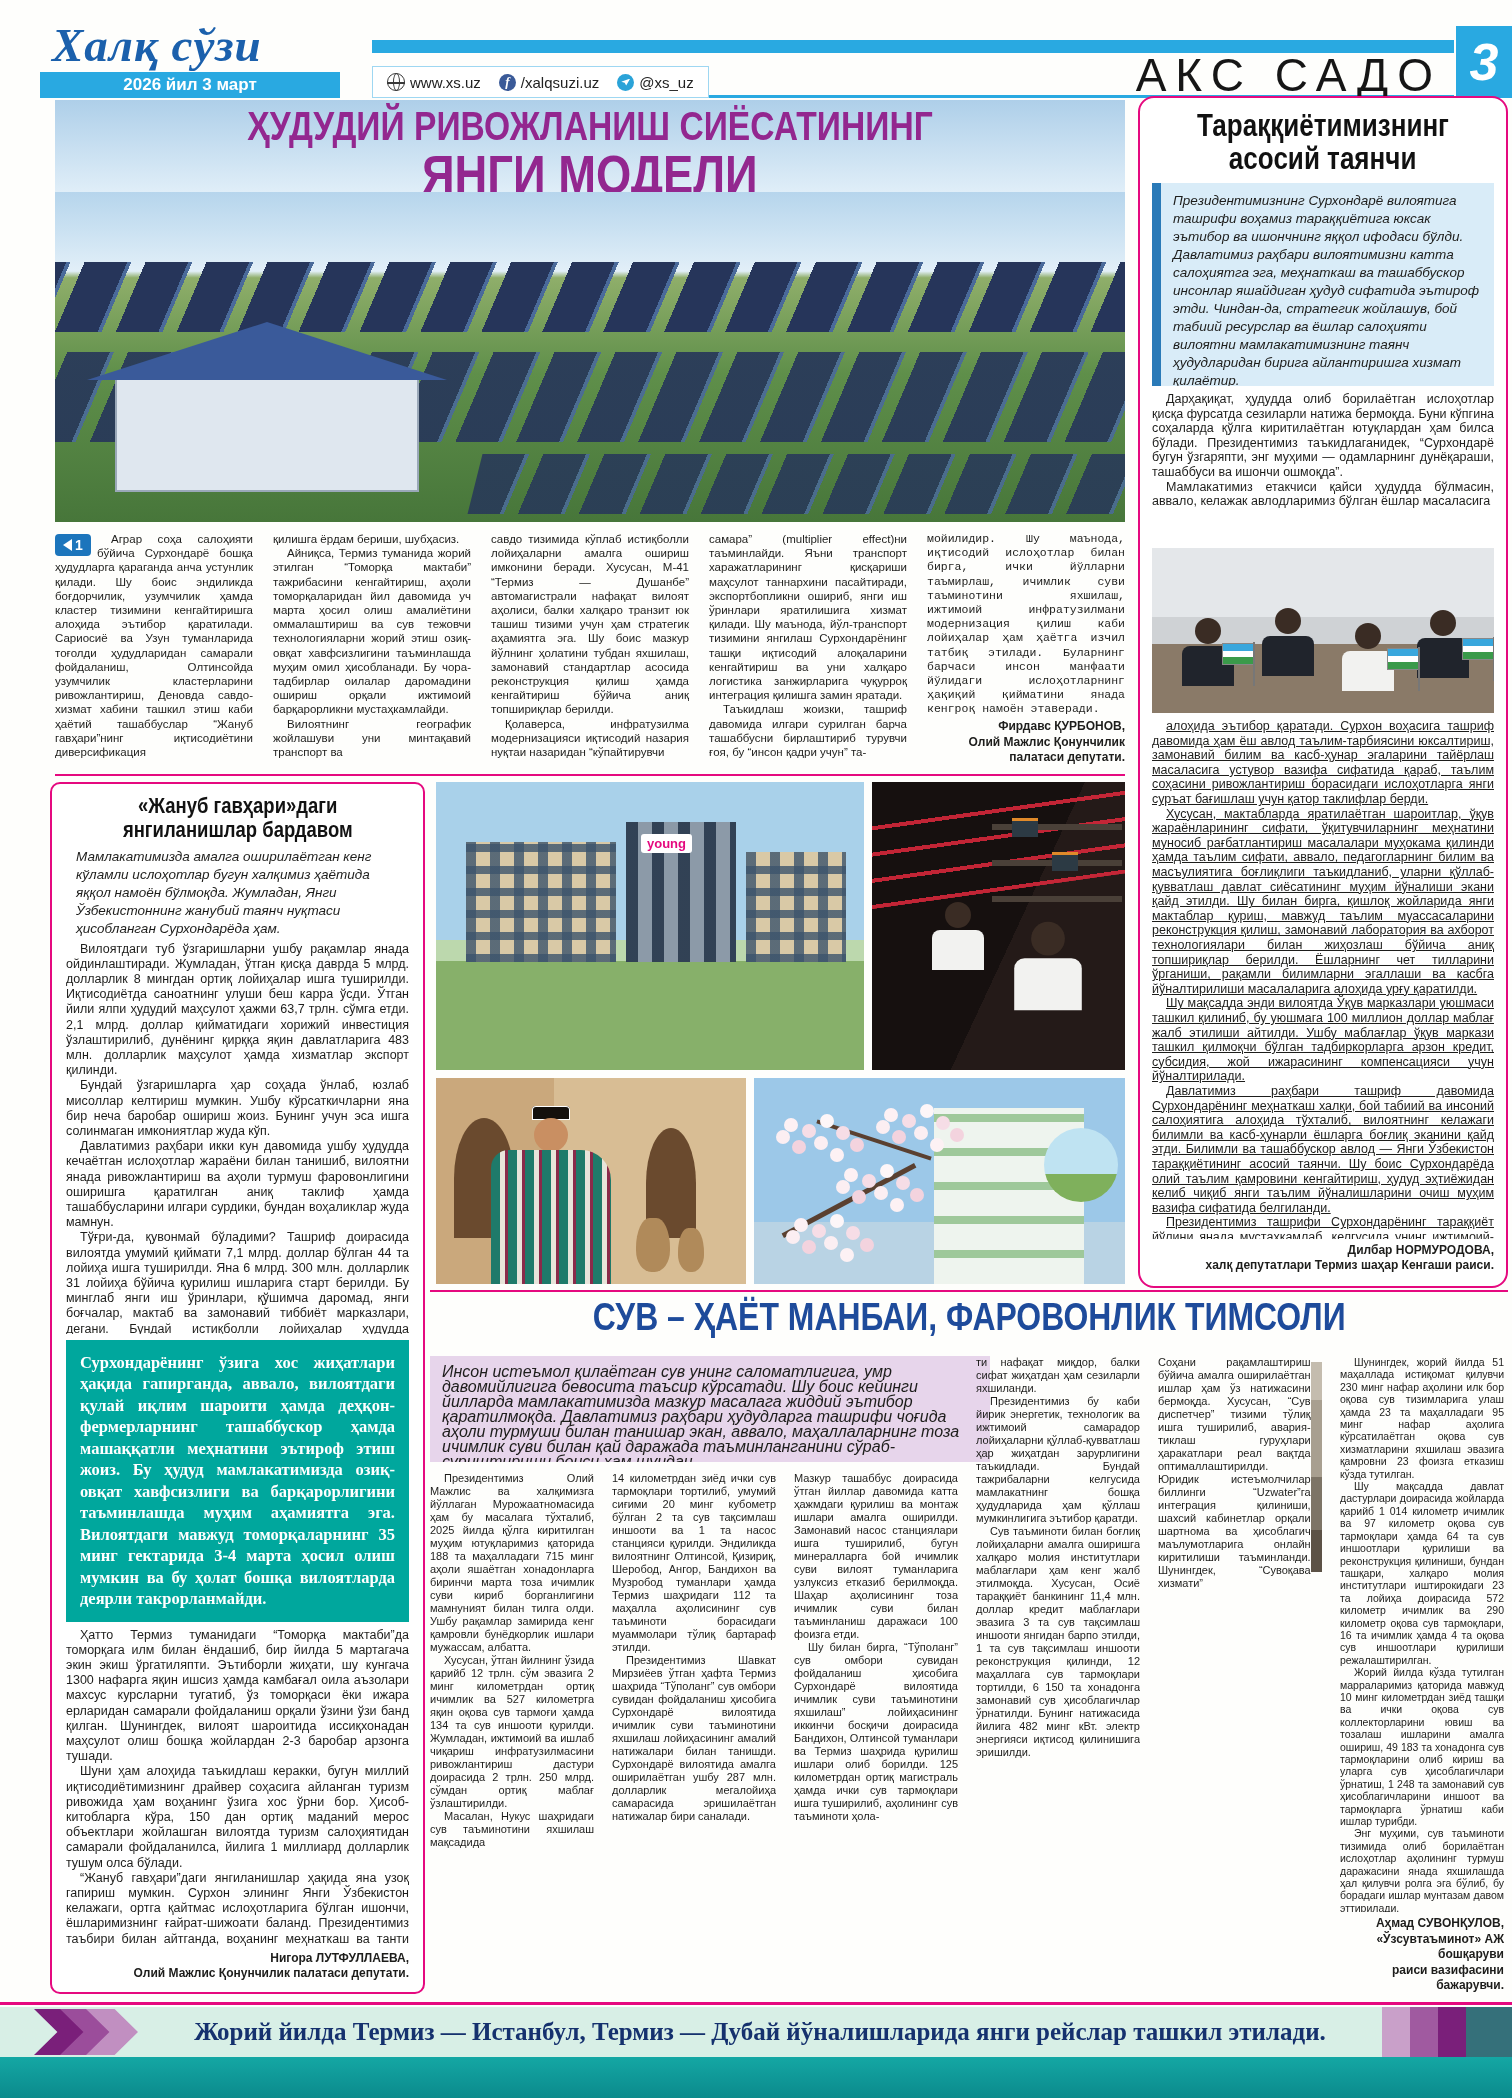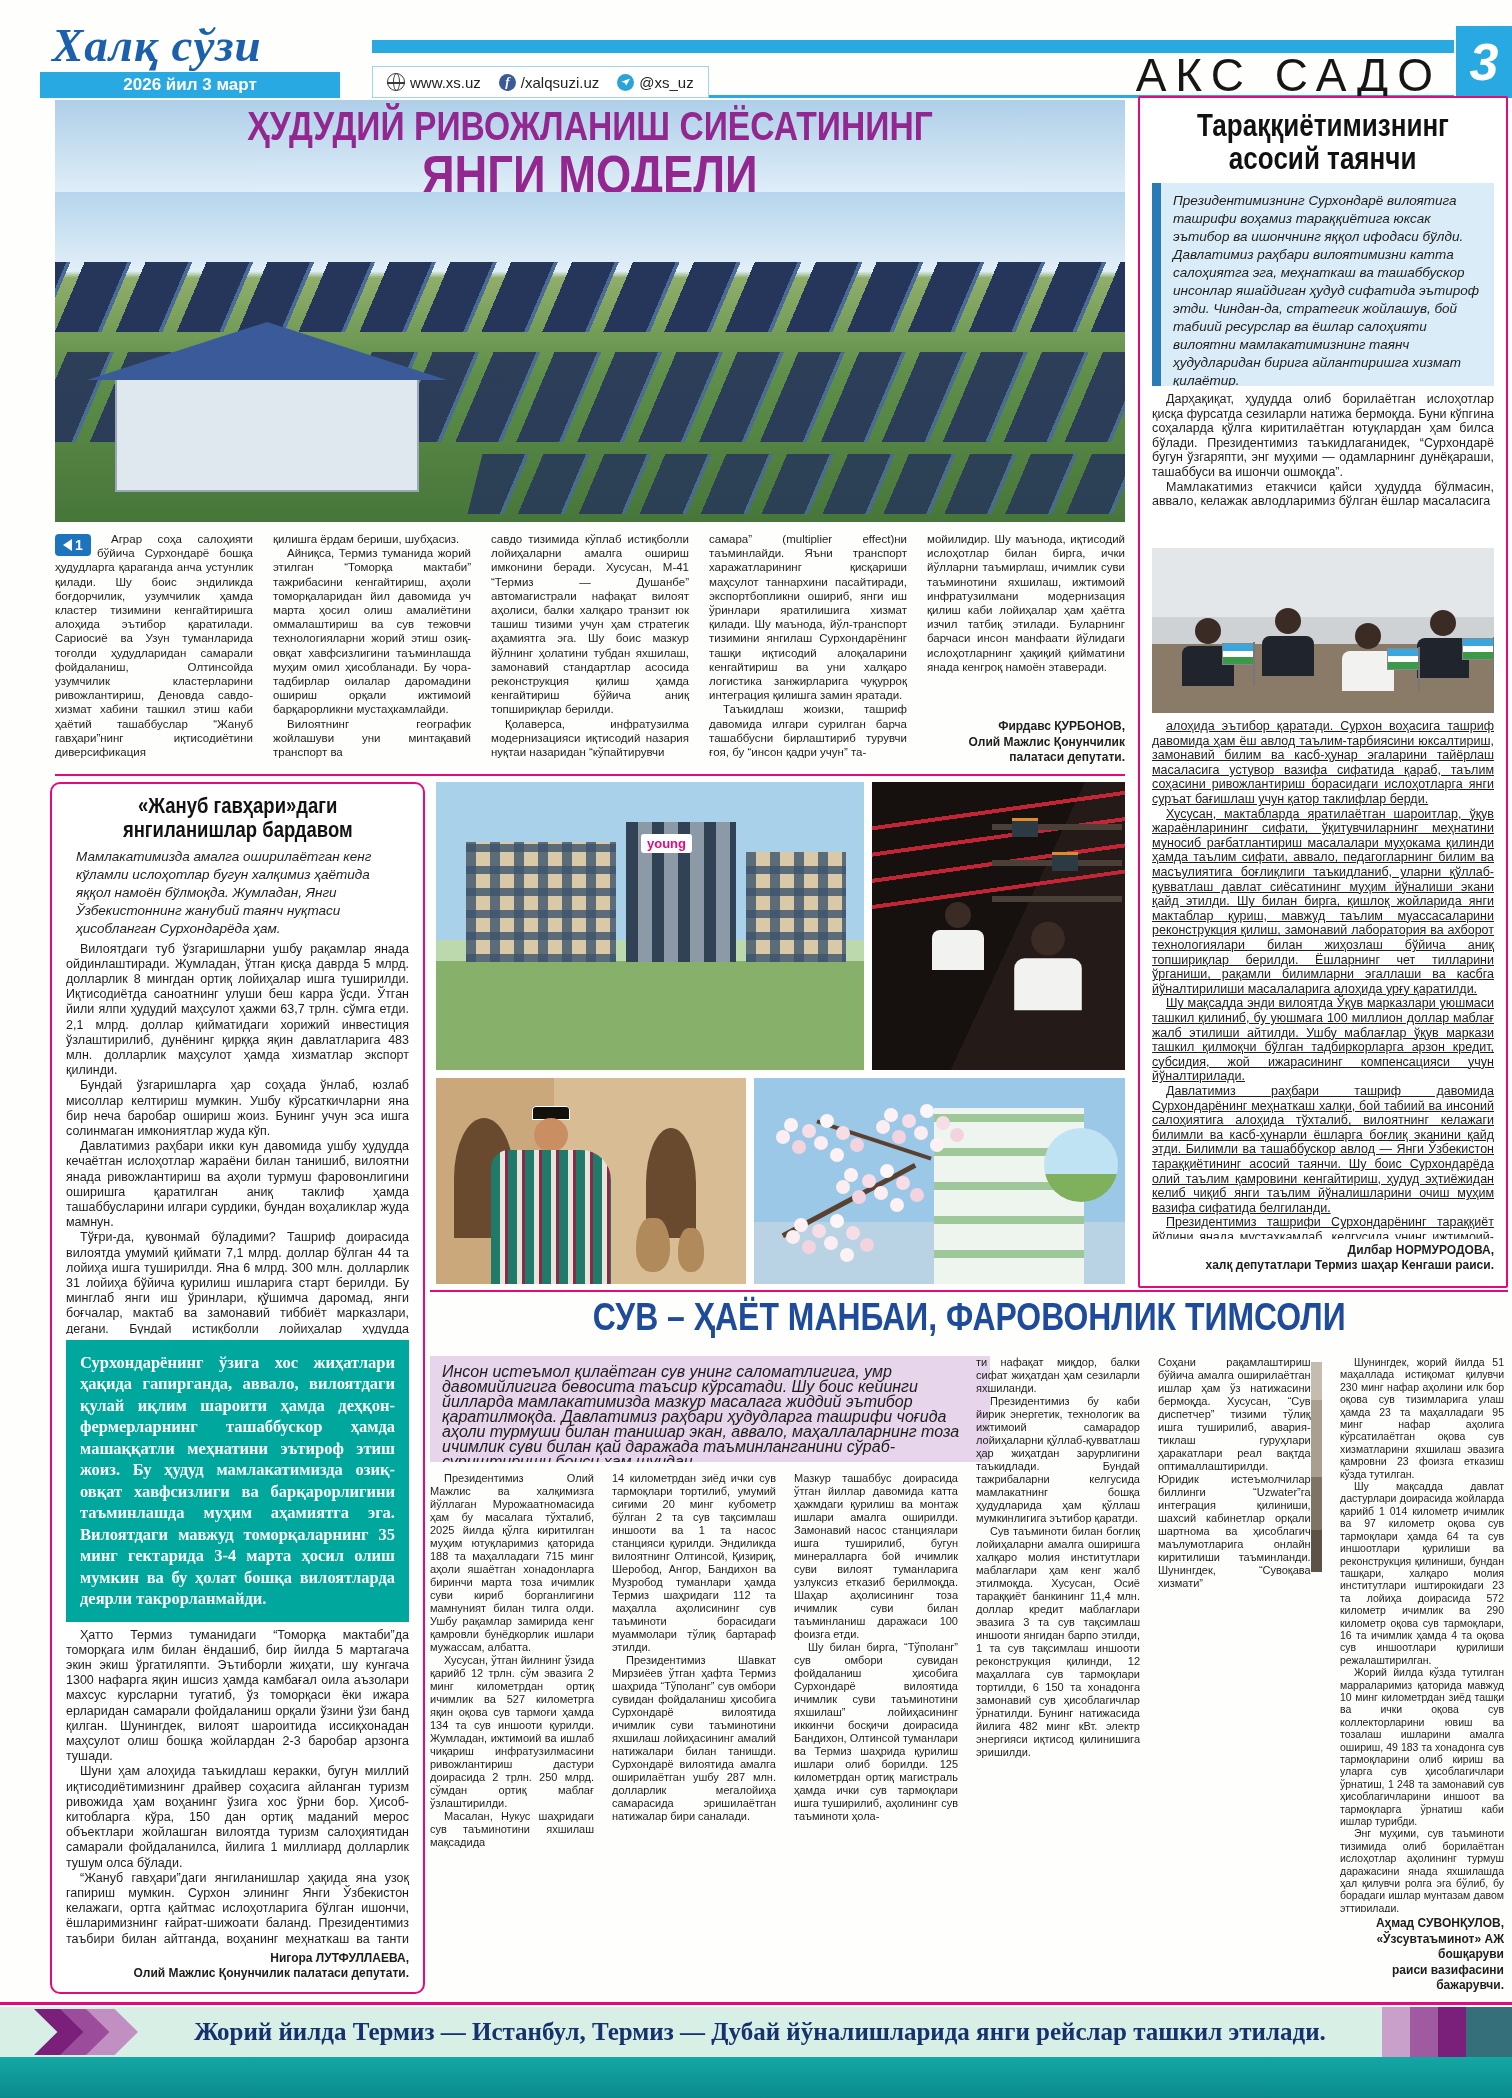--- a/index.html
+++ b/index.html
@@ -90,21 +90,21 @@
   .bloom{position:absolute;width:14px;height:14px;border-radius:50%;background:#fdf1f4;
      box-shadow:18px 6px 0 #f6dde6,36px -4px 0 #fdf6f8,8px 22px 0 #f3d3de,30px 18px 0 #fbeef2,
      52px 8px 0 #f6dde6,46px 30px 0 #fdf1f4,66px 20px 0 #f3d3de,-8px 12px 0 #fbeef2;}
   #ph-excv{background:linear-gradient(#c4bcae 0 18%,#a89f90 18% 55%,#7d7466 55% 80%,#5c5246 80% 100%);}
   .exc-cab{position:absolute;background:#e8821e;border-radius:4px;}
   .exc-boom{position:absolute;background:#d9780f;transform:rotate(32deg);border-radius:4px;}
   .exc-track{position:absolute;background:#3a352e;border-radius:10px;}
   #ph-classroom2{background:linear-gradient(#e4e7ea 0 42%,#cfd2d5 42% 58%,#8a7a68 58% 100%);}
 
   
-  .pillar{border:2px solid #e5097f;border-radius:2px;background:#fff;}
+  .pillar{border:2px solid #e5097f;border-radius:16px;background:#fff;}
   .ph1{font-size:31px;font-weight:bold;line-height:1.05;text-align:center;color:#111;}
   .pintro{background:#d9ecf8;border-left:9px solid #2a7ab8;padding:9px 12px;
      font-style:italic;font-size:13.5px;line-height:18px;overflow:hidden;}
   .ptext{font-size:12.5px;line-height:14.6px;}
 
   
   .south{border:2px solid #e5097f;border-radius:10px;background:#fff;}
   .sh1{font-size:22px;font-weight:bold;line-height:1.08;text-align:center;color:#121212;}
   .sintro{font-style:italic;font-size:13.5px;line-height:18px;padding:6px 4px 4px 10px;overflow:hidden;}
   .stext{font-size:12.5px;line-height:15.2px;}
@@ -190,21 +190,21 @@
     </div>
   <div class="abs jcol mcol cont" style="left:491px;top:532px;">
       <p>савдо тизимида кўплаб истиқболли лойиҳаларни амалга ошириш имконини беради. Хусусан, М-41 “Термиз — Душанбе” автомагистрали нафақат вилоят аҳолиси, балки халқаро транзит юк ташиш тизими учун ҳам стратегик аҳамиятга эга. Шу боис мазкур йўлнинг ҳолатини тубдан яхшилаш, замонавий стандартлар асосида реконструкция қилиш ҳамда кенгайтириш бўйича аниқ топшириқлар берилди.</p>
       <p>Қолаверса, инфратузилма модернизацияси иқтисодий назария нуқтаи назаридан “кўпайтирувчи</p>
     </div>
   <div class="abs jcol mcol cont" style="left:709px;top:532px;">
       <p>самара” (multiplier effect)ни таъминлайди. Яъни транспорт харажатларининг қисқариши маҳсулот таннархини пасайтиради, экспортбопликни ошириб, янги иш ўринлари яратилишига хизмат қилади. Шу маънода, йўл-транспорт тизимини янгилаш Сурхондарёнинг ташқи иқтисодий алоқаларини кенгайтириш ва уни халқаро логистика занжирларига чуқурроқ интеграция қилишга замин яратади.</p>
       <p>Таъкидлаш жоизки, ташриф давомида илгари сурилган барча ташаббусни бирлаштириб турувчи ғоя, бу “инсон қадри учун” та-</p>
     </div>
   <div class="abs mcol cont" style="left:927px;top:532px;display:flex;flex-direction:column;">
-    <div class="jcol" style="flex:1;">
+    <div class="jcol" style="flex:1;font-family:Liberation Mono, monospace;">
         <p>мойилидир. Шу маънода, иқтисодий ислоҳотлар билан бирга, ички йўлларни таъмирлаш, ичимлик суви таъминотини яхшилаш, ижтимоий инфратузилмани модернизация қилиш каби лойиҳалар ҳам ҳаётга изчил татбиқ этилади. Буларнинг барчаси инсон манфаати йўлидаги ислоҳотларнинг ҳақиқий қийматини янада кенгроқ намоён этаверади.</p>
       </div>
     <div class="byline">
       <span>Фирдавс ҚУРБОНОВ,</span><br>
       <span>Олий Мажлис Қонунчилик палатаси депутати.</span>
     </div>
   </div>
 
   <div class="abs rule-pink" style="left:55px;top:774px;width:1070px;height:2px;"></div>
 

